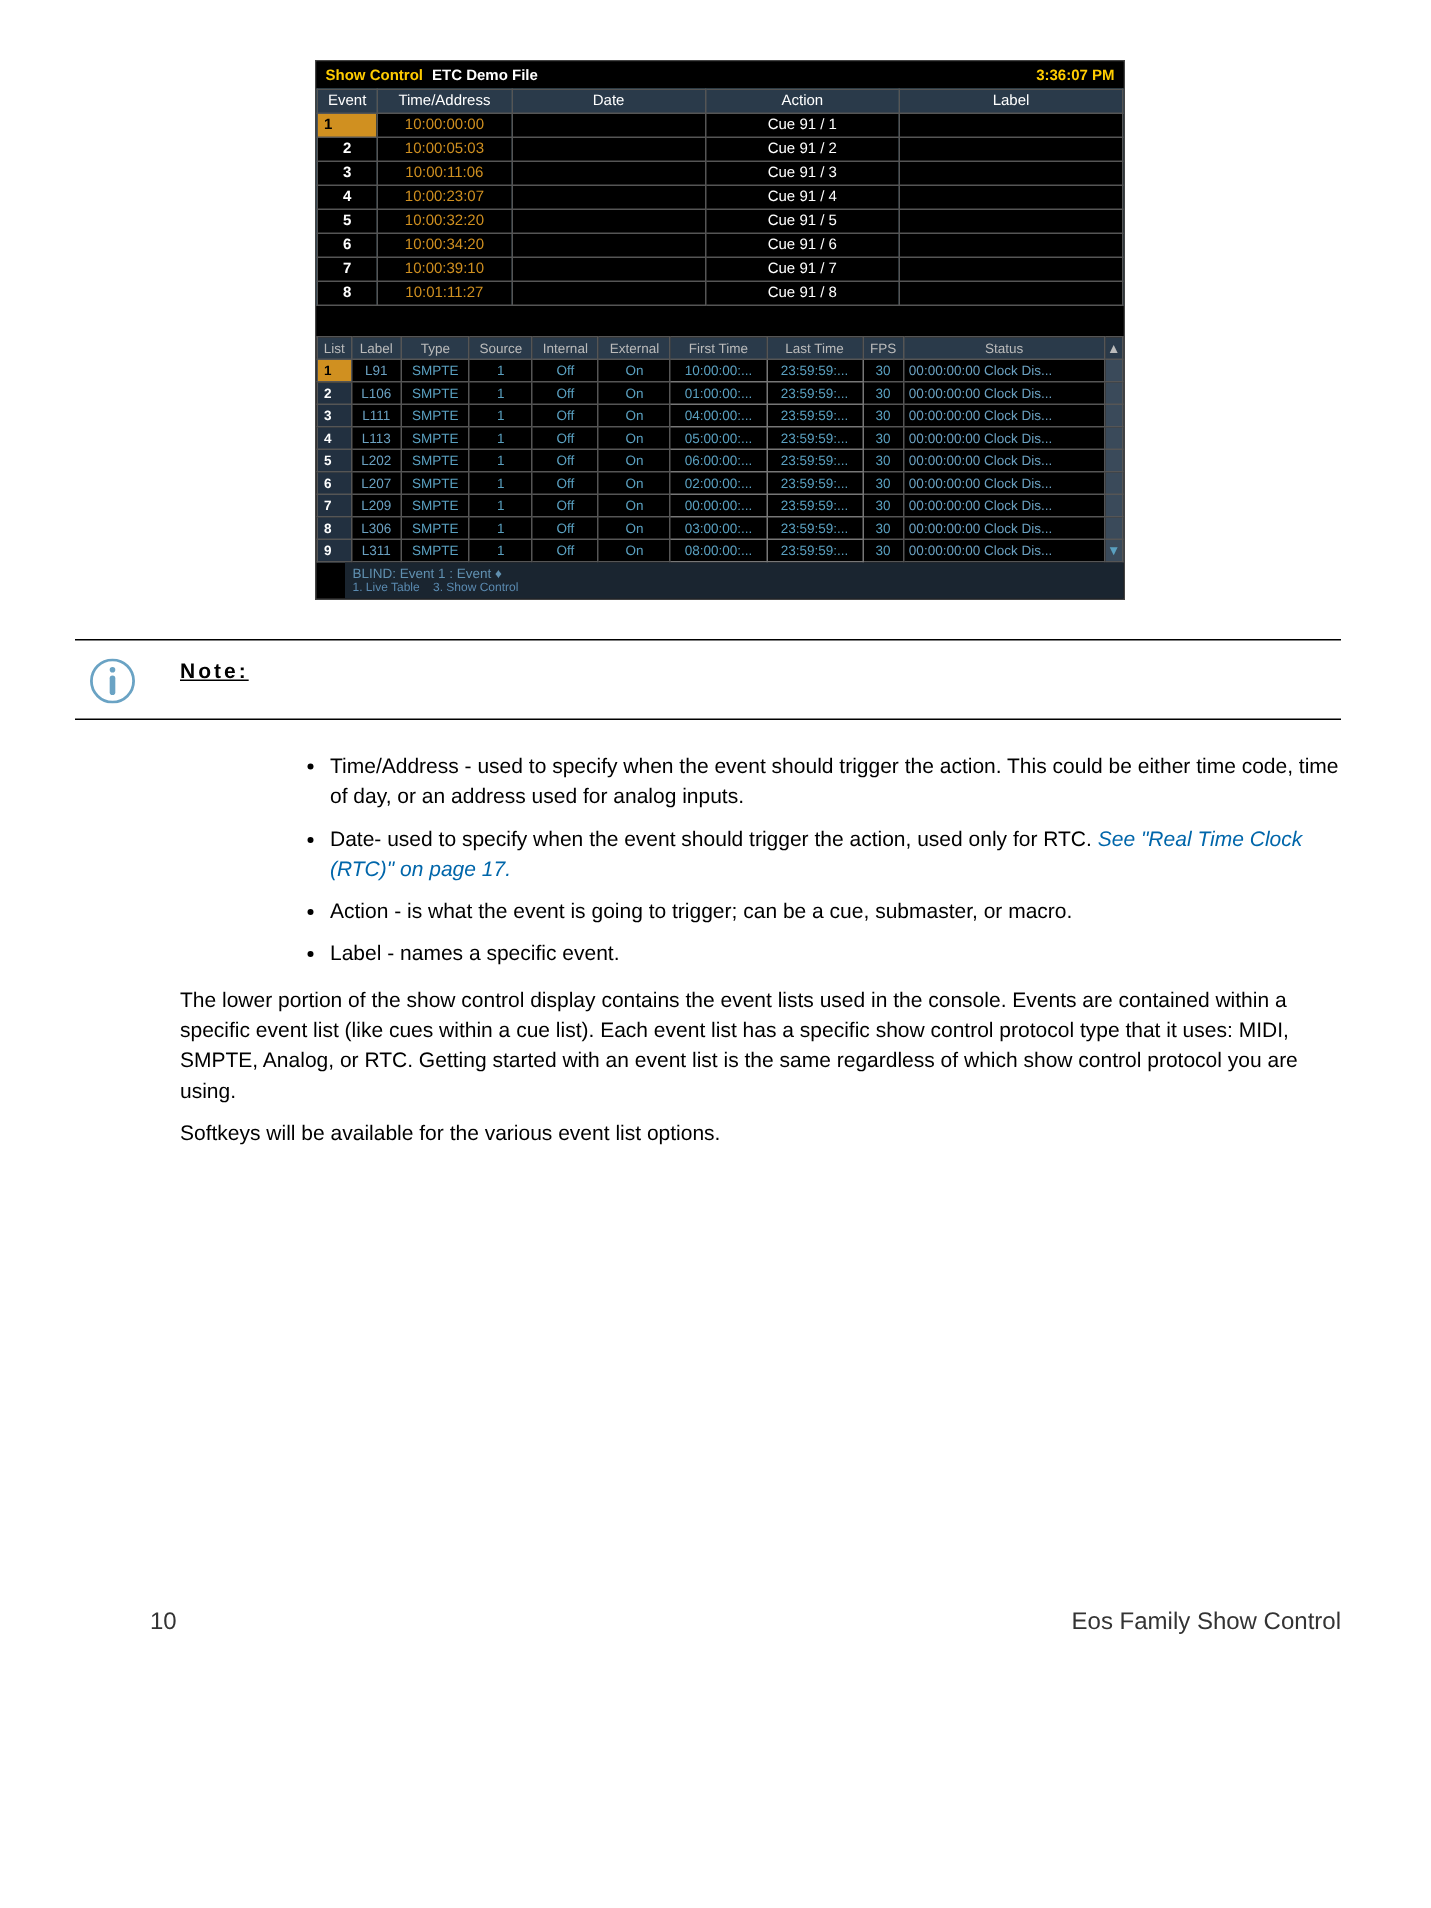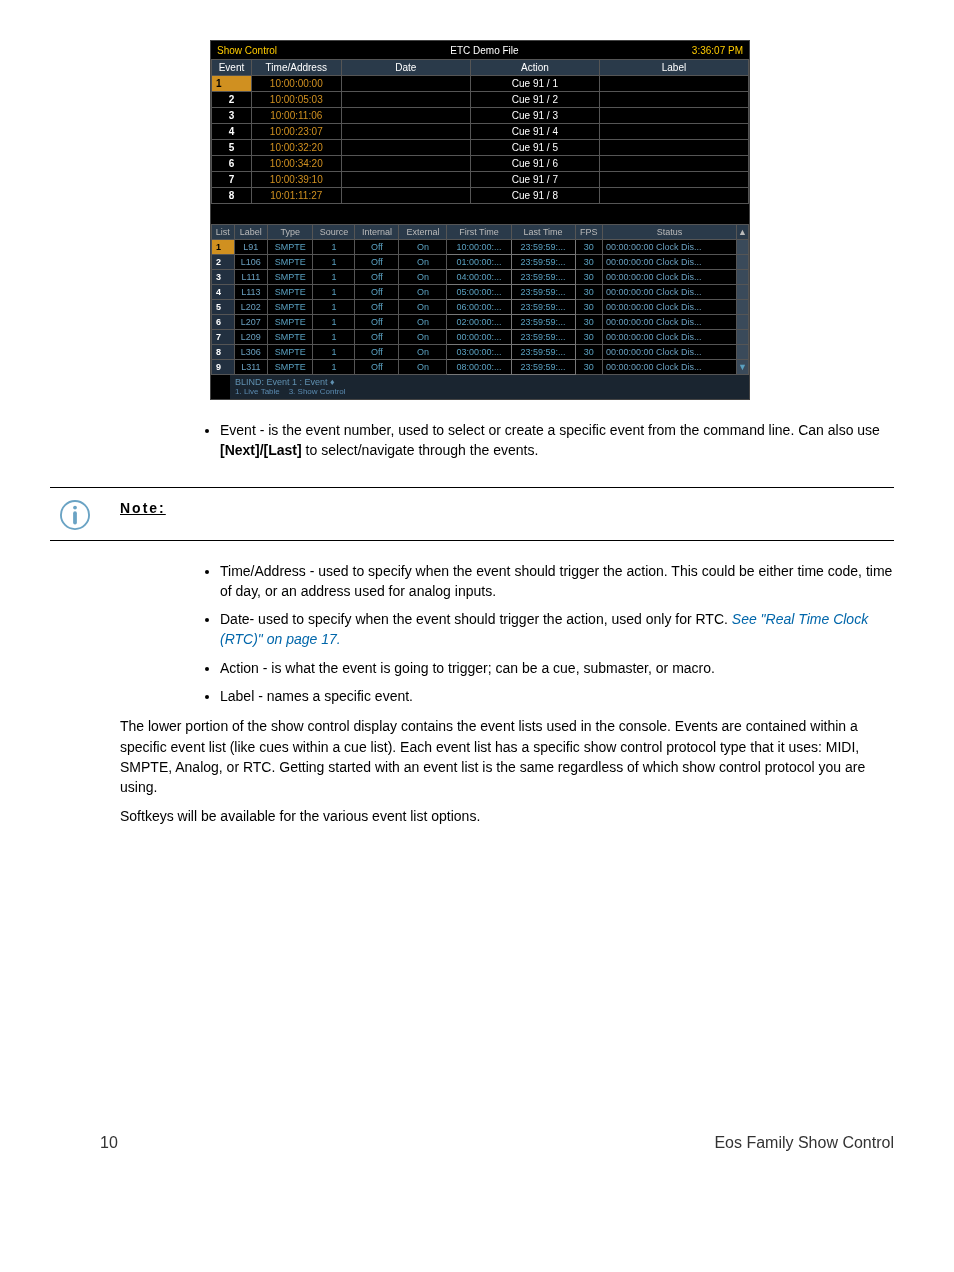--- a/index.html
+++ b/index.html
@@ -1,21 +1,21 @@
 <!DOCTYPE html>
 <html><head>
 <meta charset="utf-8">
 <style>
   * { box-sizing: border-box; margin: 0; padding: 0; }
   body { font-family: Arial, Helvetica, sans-serif; font-size: 14px; color: #000; background: #fff; width: 954px; margin: 0 auto; padding: 0 20px; }
   .page { padding: 40px 40px 40px 80px; }
   .screenshot { border: 1px solid #444; background: #000; width: 540px; margin: 0 0 20px 110px; }
-  .titlebar { display: flex; align-items: center; height: 18px; background: #000; color: #fff; font-size: 10px; font-weight: normal; }
+  .titlebar { display: flex; align-items: center; height: 18px; background: #000; color: #fff; font-size: 10px; font-weight: bold; }
   .titlebar .left { color: #ffcc00; padding: 0 6px; }
-  .titlebar .center { flex: 1; text-align: center; color: #fff; }
+  .titlebar .center { flex: 1; text-align: left; color: #fff; }
   .titlebar .right { color: #ffcc00; padding: 0 6px; }
   .topgrid { width: 100%; border-collapse: collapse; background: #0c4a6e; }
   .topgrid th, .topgrid td { border: 1px solid #555; font-size: 10px; text-align: center; padding: 2px 0; color: #fff; }
   .topgrid th { background: #2a3a4a; font-weight: normal; }
   .topgrid td { background: #000; }
   .topgrid td.num { text-align: center; font-weight: bold; }
   .topgrid td.orangebox { background: #d09020; color: #000; font-weight: bold; text-align: left; padding-left: 4px; width: 40px; }
   .topgrid td.addr { color: #d09020; }
   .topgrid td.action { color: #fff; }
   .topgrid .col-event { width: 40px; }
@@ -283,25 +283,20 @@
     <div class="statusbar">
       <div>BLIND: Event 1 :  Event ♦</div>
       <div class="line2">
         <span>1. Live Table</span>&nbsp;&nbsp;&nbsp;
         <span>3. Show Control</span>
       </div>
     </div>
   </div>
 
   <div class="content">
-    <ul>
-      <li>
-        <span>Event - is the event number, used to select or create a specific event from the command line. Can also use </span><span class="bold">[Next]/[Last]</span><span> to select/navigate through the events.</span>
-      </li>
-    </ul>
 
     <div class="notebox">
       <div class="noteicon">
         <svg viewBox="0 0 32 32">
             <circle cx="16" cy="16" r="15" fill="none" stroke="#6aa3c4" stroke-width="2"></circle>
             <circle cx="16" cy="8" r="2" fill="#6aa3c4"></circle>
             <rect x="14" y="12" width="4" height="14" rx="2" fill="#6aa3c4"></rect>
           </svg>
       </div>
       <div class="notelabel">Note:</div>

